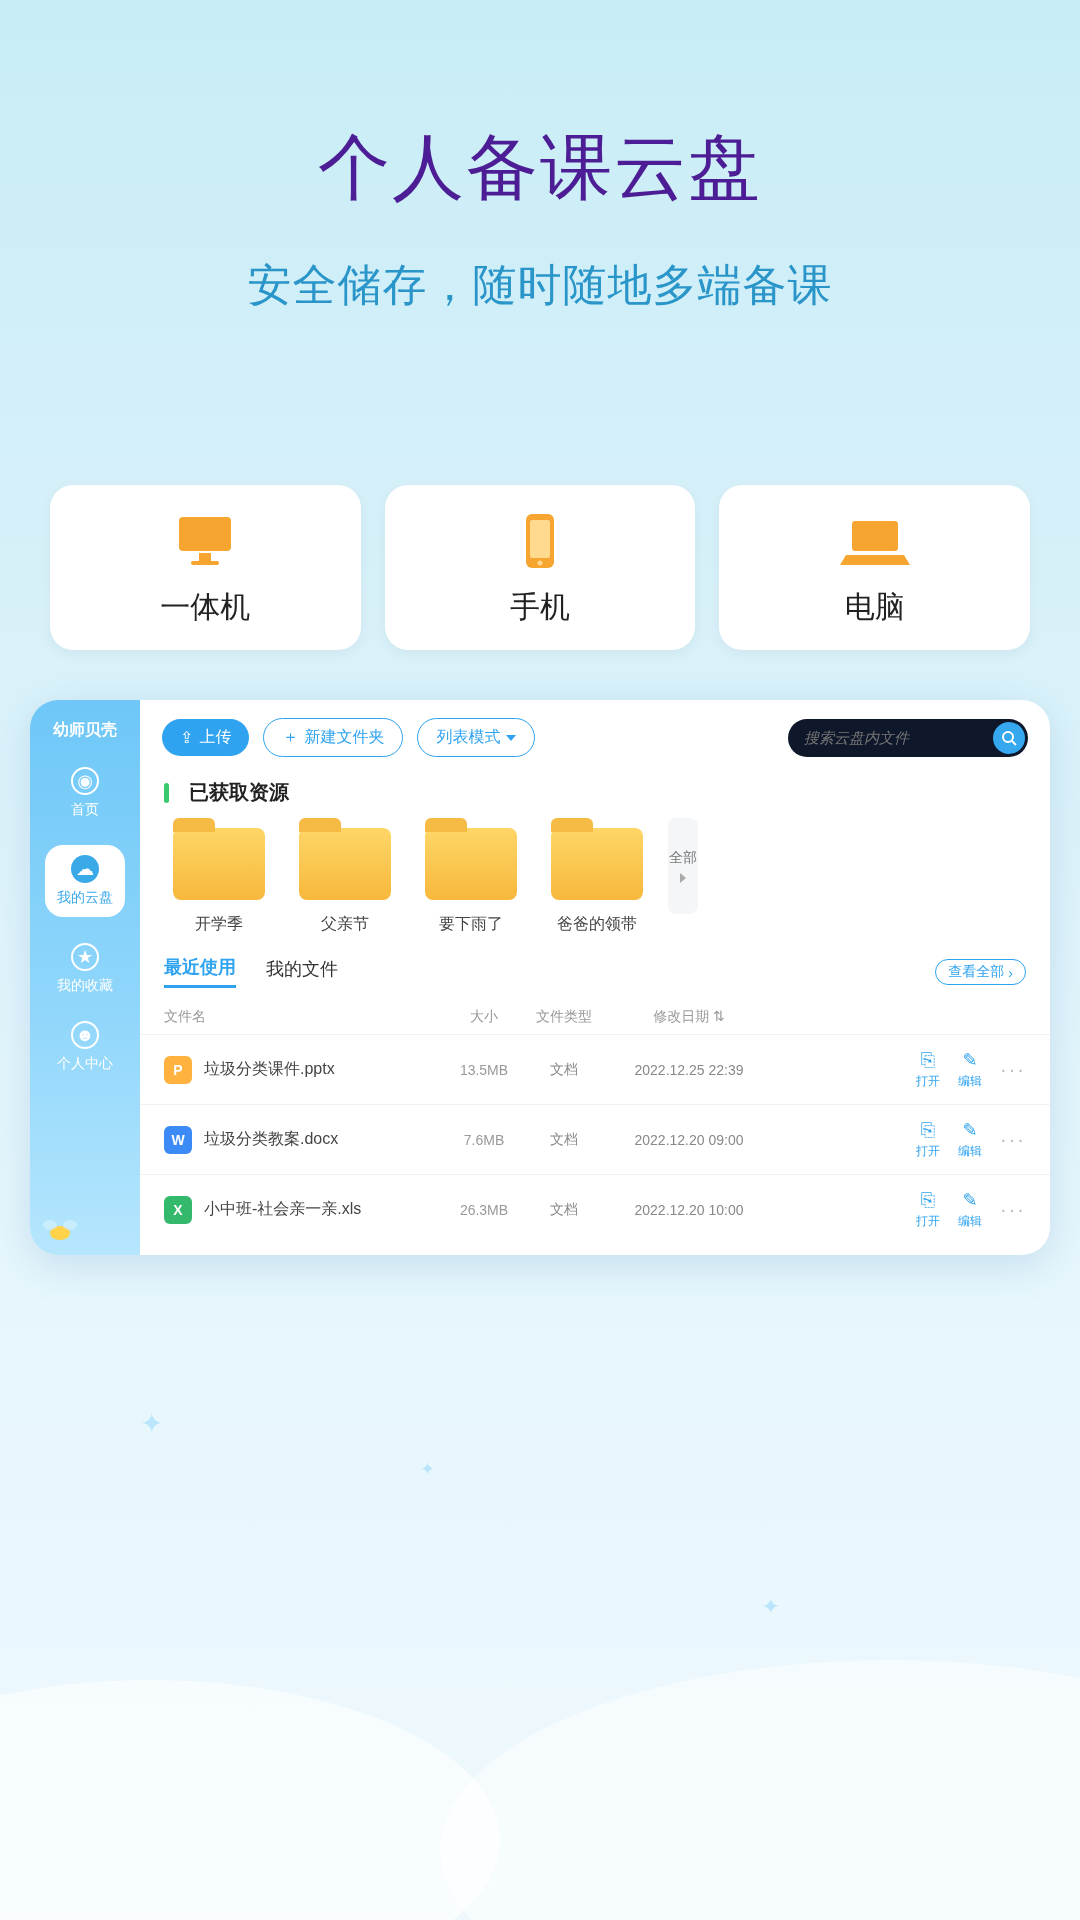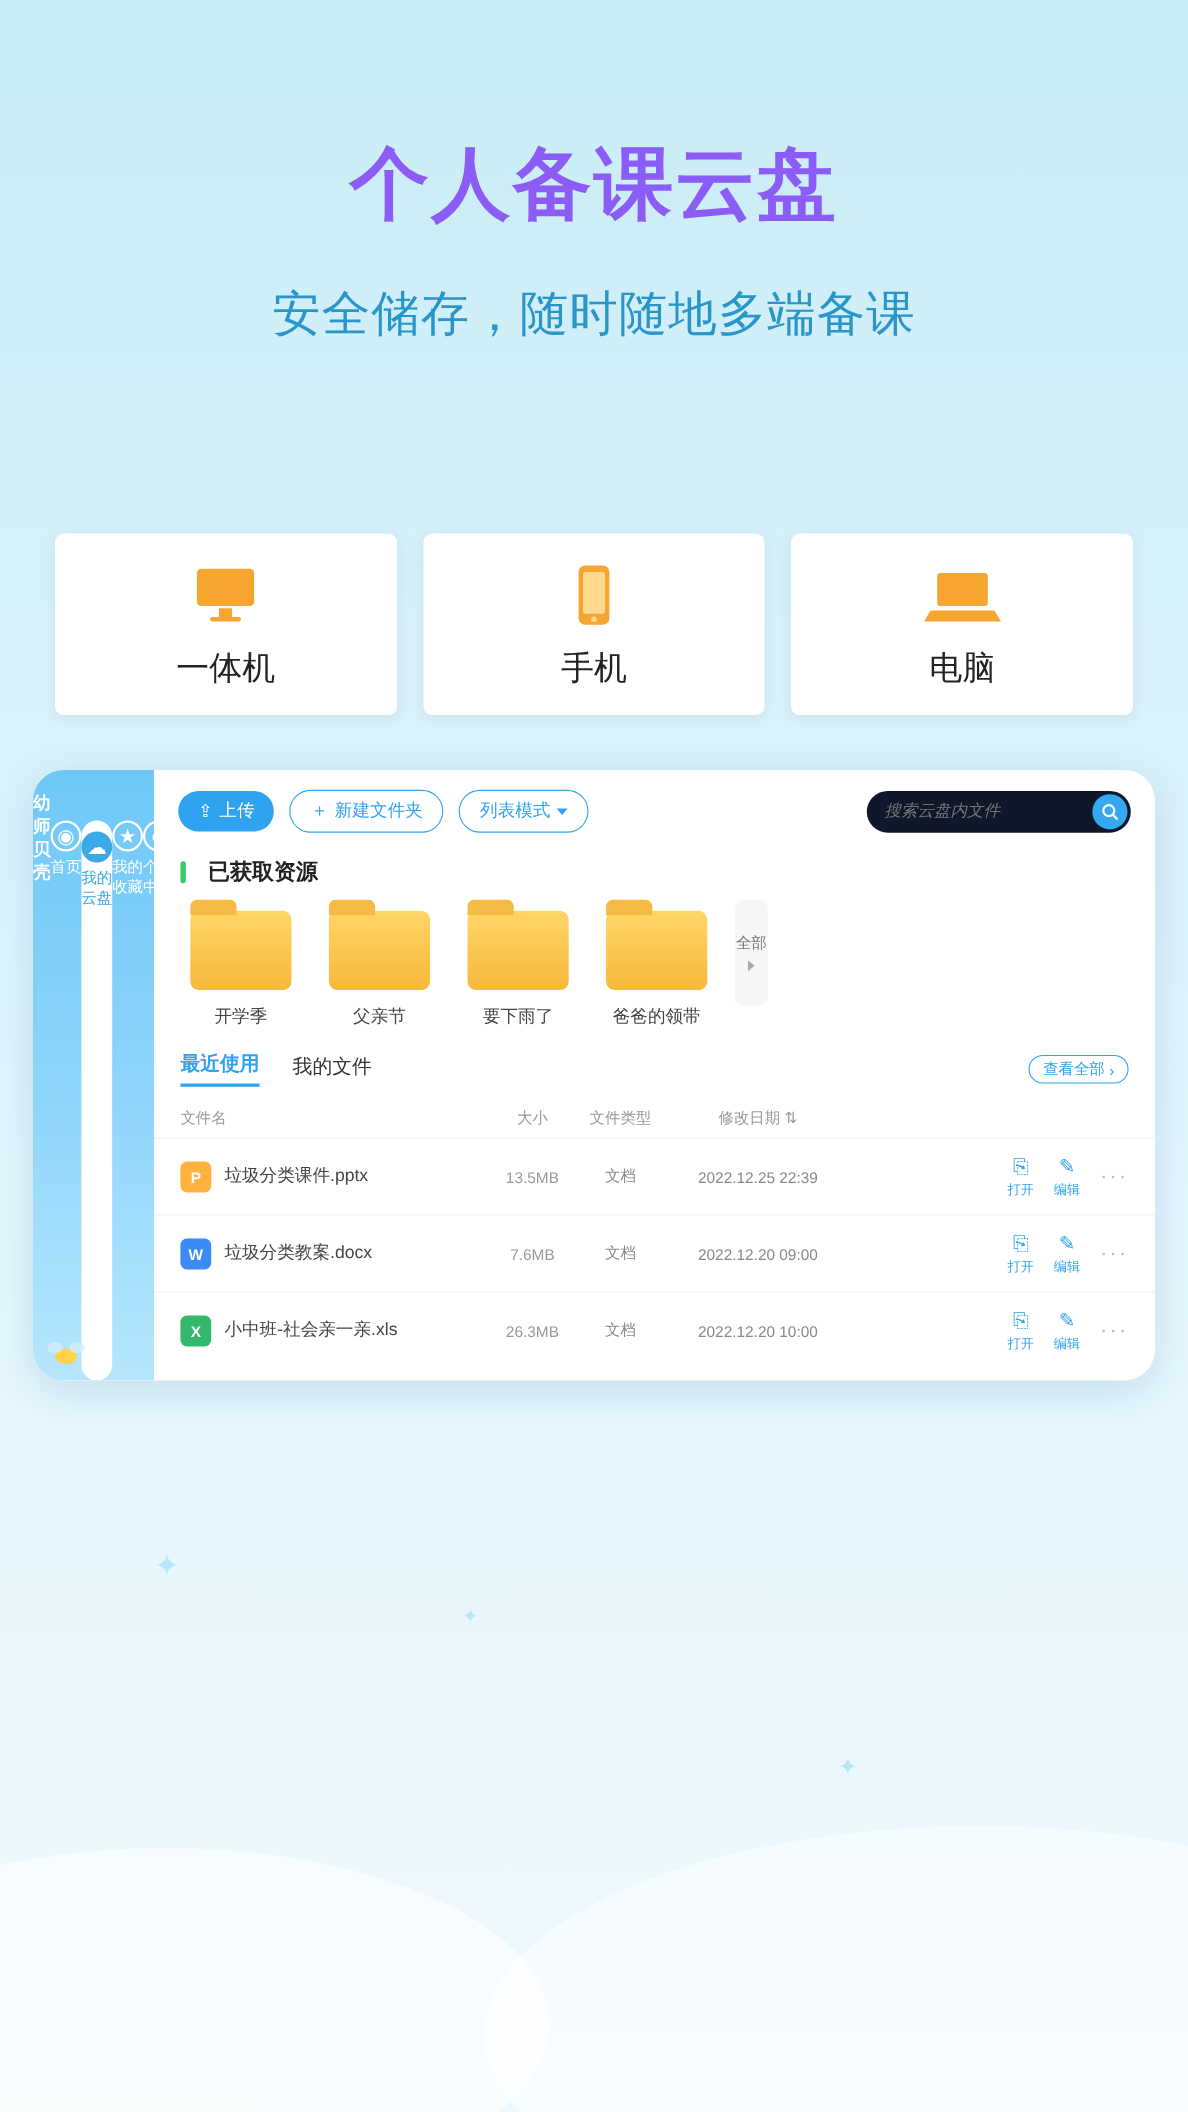--- a/index.html
+++ b/index.html
@@ -6,44 +6,44 @@
 body {
   width: 1080px;
   height: 1920px;
   background: linear-gradient(180deg, #c8edf6 0%, #d5f0f9 25%, #e3f5fc 55%, #eff9fd 100%);
   font-family: -apple-system, "PingFang SC", "Microsoft YaHei", sans-serif;
   position: relative;
   overflow: hidden;
 }
 
 .hero { text-align: center; padding-top: 120px; }
-.hero-title { font-size: 72px; font-weight: 700; color: #8b5cf6; letter-spacing: 2px; }
+.hero-title { font-size: 72px; font-weight: 400; color: #4c1d95; letter-spacing: 2px; }
 .hero-sub { margin-top: 40px; font-size: 44px; color: #2a95c9; letter-spacing: 1px; }
 
 
 .devices { display: flex; justify-content: space-between; padding: 0 50px; margin-top: 170px; gap: 24px; }
 .dev-card {
-  flex: 1; background: #fff; border-radius: 8px; padding: 26px 0 22px;
+  flex: 1; background: #fff; border-radius: 23px; padding: 26px 0 22px;
   display: flex; flex-direction: column; align-items: center;
   box-shadow: 0 4px 14px rgba(0,0,0,0.05);
 }
 .dev-icon { width: 70px; height: 60px; display: flex; align-items: center; justify-content: center; }
 .dev-label { margin-top: 16px; font-size: 30px; color: #222; font-weight: 500; }
 
 
 .panel {
   position: absolute; left: 30px; right: 30px; top: 700px;
   background: #fff; border-radius: 28px; overflow: hidden;
   box-shadow: 0 10px 40px rgba(50,120,180,0.18);
   display: flex; height: 555px;
 }
 .sidebar {
   width: 110px;
   background: linear-gradient(180deg, #6ec7f7 0%, #8fd6fb 55%, #b6e6fd 100%);
-  display: flex; flex-direction: row; 
+  display: flex; flex-direction: column; align-items: center;
   padding-top: 20px; position: relative;
 }
 .brand { font-size: 16px; color: #fff; font-weight: 700; }
 .sb-item { margin-top: 26px; width: 62px; display: flex; flex-direction: column; align-items: center; color: #fff; font-size: 14px; }
 .sb-item.active {
   background: #fff; color: #3aa9e8; border-radius: 18px; padding: 10px 0;
   width: 80px;
 }
 .sb-ico { width: 28px; height: 28px; border-radius: 50%; display: flex; align-items: center; justify-content: center; font-size: 18px; margin-bottom: 6px; }
 .sb-ico.outline { border: 2px solid #fff; }

